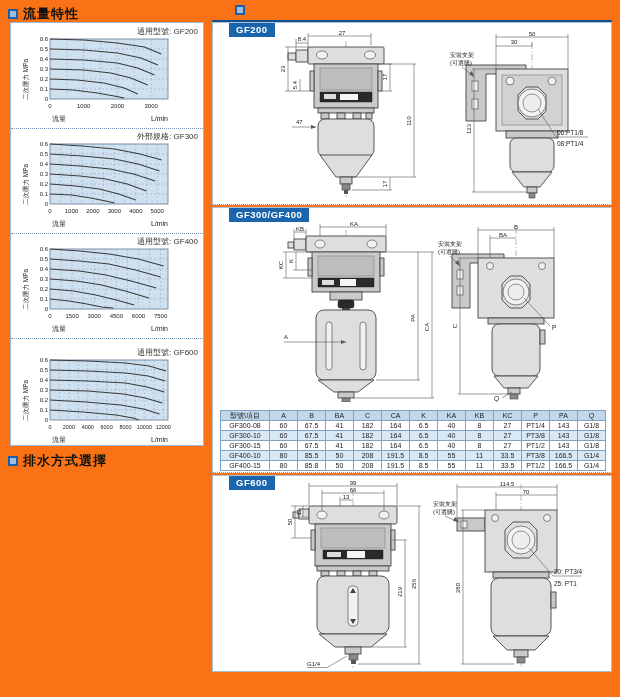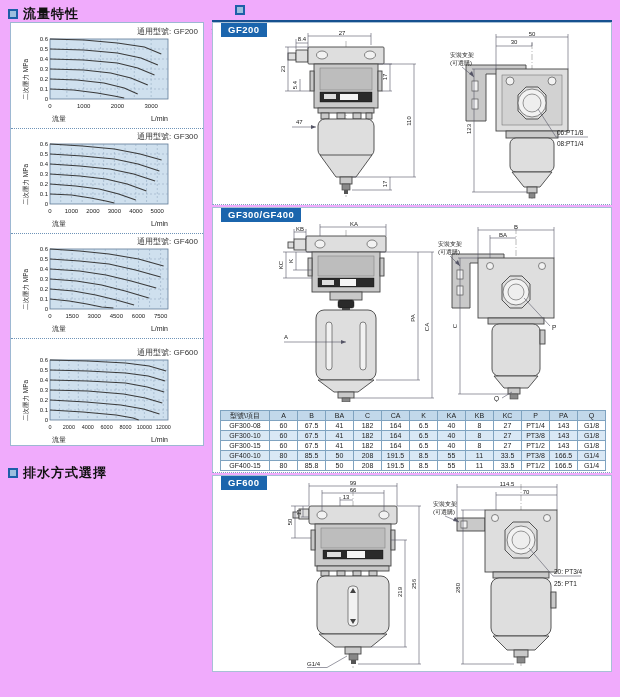--- a/index.html
+++ b/index.html
@@ -1,16 +1,16 @@
 <!DOCTYPE html>
 <html><head>
 <meta charset="utf-8">
 <style>
   html,body{margin:0;padding:0;background:#fff;}
-  #page{position:relative;width:620px;height:697px;background:#f0abfc;overflow:hidden;
+  #page{position:relative;width:620px;height:697px;background:#f97316;overflow:hidden;
         font-family:"Liberation Sans","DejaVu Sans",sans-serif;color:#222;}
   .hdr{position:absolute;display:flex;align-items:center;gap:5px;
        font-size:13px;font-weight:bold;color:#111;letter-spacing:1px;}
   .sq{width:10px;height:10px;border:2px solid #1d5fa8;background:#9dbede;box-sizing:border-box;flex:0 0 auto;}
   #rline{position:absolute;left:212px;top:20px;width:400px;height:0;border-top:2px solid #16518f;}
 
   
   #charts-box{position:absolute;left:10px;top:22px;width:194px;height:424px;
               border:1px solid #9db8d2;box-sizing:border-box;background:#fff;padding-left:30px;}
   .panel{position:absolute;left:0;width:192px;}
@@ -19,21 +19,21 @@
   .chart{position:absolute;left:5px;top:13px;}
 
   
   #drain-body{position:absolute;left:17px;top:470px;width:188px;font-size:8.5px;line-height:1.55;color:#333;}
 
   
   .rbox{position:absolute;left:212px;width:400px;border:1px solid #a8c0d6;box-sizing:border-box;background:#fff;}
   #gf200-box{top:22px;height:183px;border-bottom-style:dotted;border-bottom-color:#7f9fc0;}
   #gf34-box{top:207px;height:266px;border-bottom-style:dotted;border-bottom-color:#7f9fc0;}
   #gf600-box{top:475px;height:197px;text-align:center;}
-  .tag{position:absolute;top:0;left:8px;background:#1b65ad;color:#fff;font-size:9.5px;
+  .tag{position:absolute;top:0;left:16px;background:#1b65ad;color:#fff;font-size:9.5px;
        font-weight:bold;padding:1px 7px 2px;letter-spacing:.5px;}
   .drw{position:absolute;}
 
   
   .otl{fill:#dedede;stroke:#444;stroke-width:.9;}
   .otl2{fill:#c9c9c9;stroke:#444;stroke-width:.9;}
   .wht{fill:#f2f2f2;stroke:#555;stroke-width:.7;}
   .dark{fill:#2a2a2a;stroke:#111;stroke-width:.4;}
   .cl{stroke:#777;stroke-width:.5;stroke-dasharray:6 2 1 2;fill:none;}
   .dln{stroke:#556;stroke-width:.6;fill:none;}
@@ -95,21 +95,21 @@
           <polyline points="34.0,23.0 67.7,24.0 101.4,27.0 121.7,32.0 138.5,39.0" fill="none" stroke="#3a3a3a" stroke-width="1.1"></polyline>
           <polyline points="34.0,33.0 67.7,34.0 94.7,37.0 114.9,42.0 131.8,49.0" fill="none" stroke="#3a3a3a" stroke-width="1.1"></polyline>
           <polyline points="34.0,43.0 61.0,44.0 87.9,47.0 108.2,52.0 121.7,58.0" fill="none" stroke="#3a3a3a" stroke-width="1.1"></polyline>
           <polyline points="34.0,53.0 57.6,54.0 81.2,57.0 98.1,60.0 108.2,62.0" fill="none" stroke="#3a3a3a" stroke-width="1.1"></polyline>
           <text x="12" y="64" font-size="6.5" fill="#222" transform="rotate(-90 12 64)">二次壓力 MPa</text>
           <text x="36" y="85" font-size="7" fill="#222">流量</text>
           <text x="152" y="85" text-anchor="end" font-size="7" fill="#222">L/min</text>
         </svg>
     </div>
     <div class="panel" style="top:105px;height:105px;">
-      <div class="model">通用型號: GF300</div>
+      <div class="model">外部規格: GF300</div>
       <svg class="chart" width="184" height="90" viewBox="0 0 184 90">
           <rect x="34" y="3" width="118" height="60" fill="#cfe0ee" stroke="#5f7b97" stroke-width="0.8"></rect>
           <line x1="34" y1="53" x2="152" y2="53" stroke="#8aa2ba" stroke-width="0.5" stroke-dasharray="2 2"></line>
           <line x1="34" y1="43" x2="152" y2="43" stroke="#8aa2ba" stroke-width="0.5" stroke-dasharray="2 2"></line>
           <line x1="34" y1="32.99999999999999" x2="152" y2="32.99999999999999" stroke="#8aa2ba" stroke-width="0.5" stroke-dasharray="2 2"></line>
           <line x1="34" y1="22.999999999999996" x2="152" y2="22.999999999999996" stroke="#8aa2ba" stroke-width="0.5" stroke-dasharray="2 2"></line>
           <line x1="34" y1="12.999999999999998" x2="152" y2="12.999999999999998" stroke="#8aa2ba" stroke-width="0.5" stroke-dasharray="2 2"></line>
           <line x1="44.72727272727273" y1="3" x2="44.72727272727273" y2="63" stroke="#8aa2ba" stroke-width="0.5" stroke-dasharray="2 2"></line>
           <line x1="55.45454545454545" y1="3" x2="55.45454545454545" y2="63" stroke="#8aa2ba" stroke-width="0.5" stroke-dasharray="2 2"></line>
           <line x1="66.18181818181819" y1="3" x2="66.18181818181819" y2="63" stroke="#8aa2ba" stroke-width="0.5" stroke-dasharray="2 2"></line>
@@ -228,21 +228,21 @@
           <polyline points="34.0,33.0 71.8,34.0 107.6,37.0 129.3,41.0 146.3,46.0" fill="none" stroke="#3a3a3a" stroke-width="1.1"></polyline>
           <polyline points="34.0,43.0 69.9,45.0 104.8,48.0 127.5,52.0 143.5,57.0" fill="none" stroke="#3a3a3a" stroke-width="1.1"></polyline>
           <polyline points="34.0,53.0 67.0,55.0 100.1,58.0 117.1,61.0 122.7,63.0" fill="none" stroke="#3a3a3a" stroke-width="1.1"></polyline>
           <text x="12" y="64" font-size="6.5" fill="#222" transform="rotate(-90 12 64)">二次壓力 MPa</text>
           <text x="36" y="85" font-size="7" fill="#222">流量</text>
           <text x="152" y="85" text-anchor="end" font-size="7" fill="#222">L/min</text>
         </svg>
     </div>
   </div>
 
-  <div class="hdr" style="left:8px;top:452px;margin-top:12px;">
+  <div class="hdr" style="left:8px;top:452px;">
     <span class="sq"></span>
     <span>排水方式選擇</span>
   </div>
 
   <div class="hdr" style="left:212px;top:5px;flex-direction:column;">
     <span class="sq"></span>
     <span>外部規格</span>
   </div>
   <div id="rline"></div>
 

